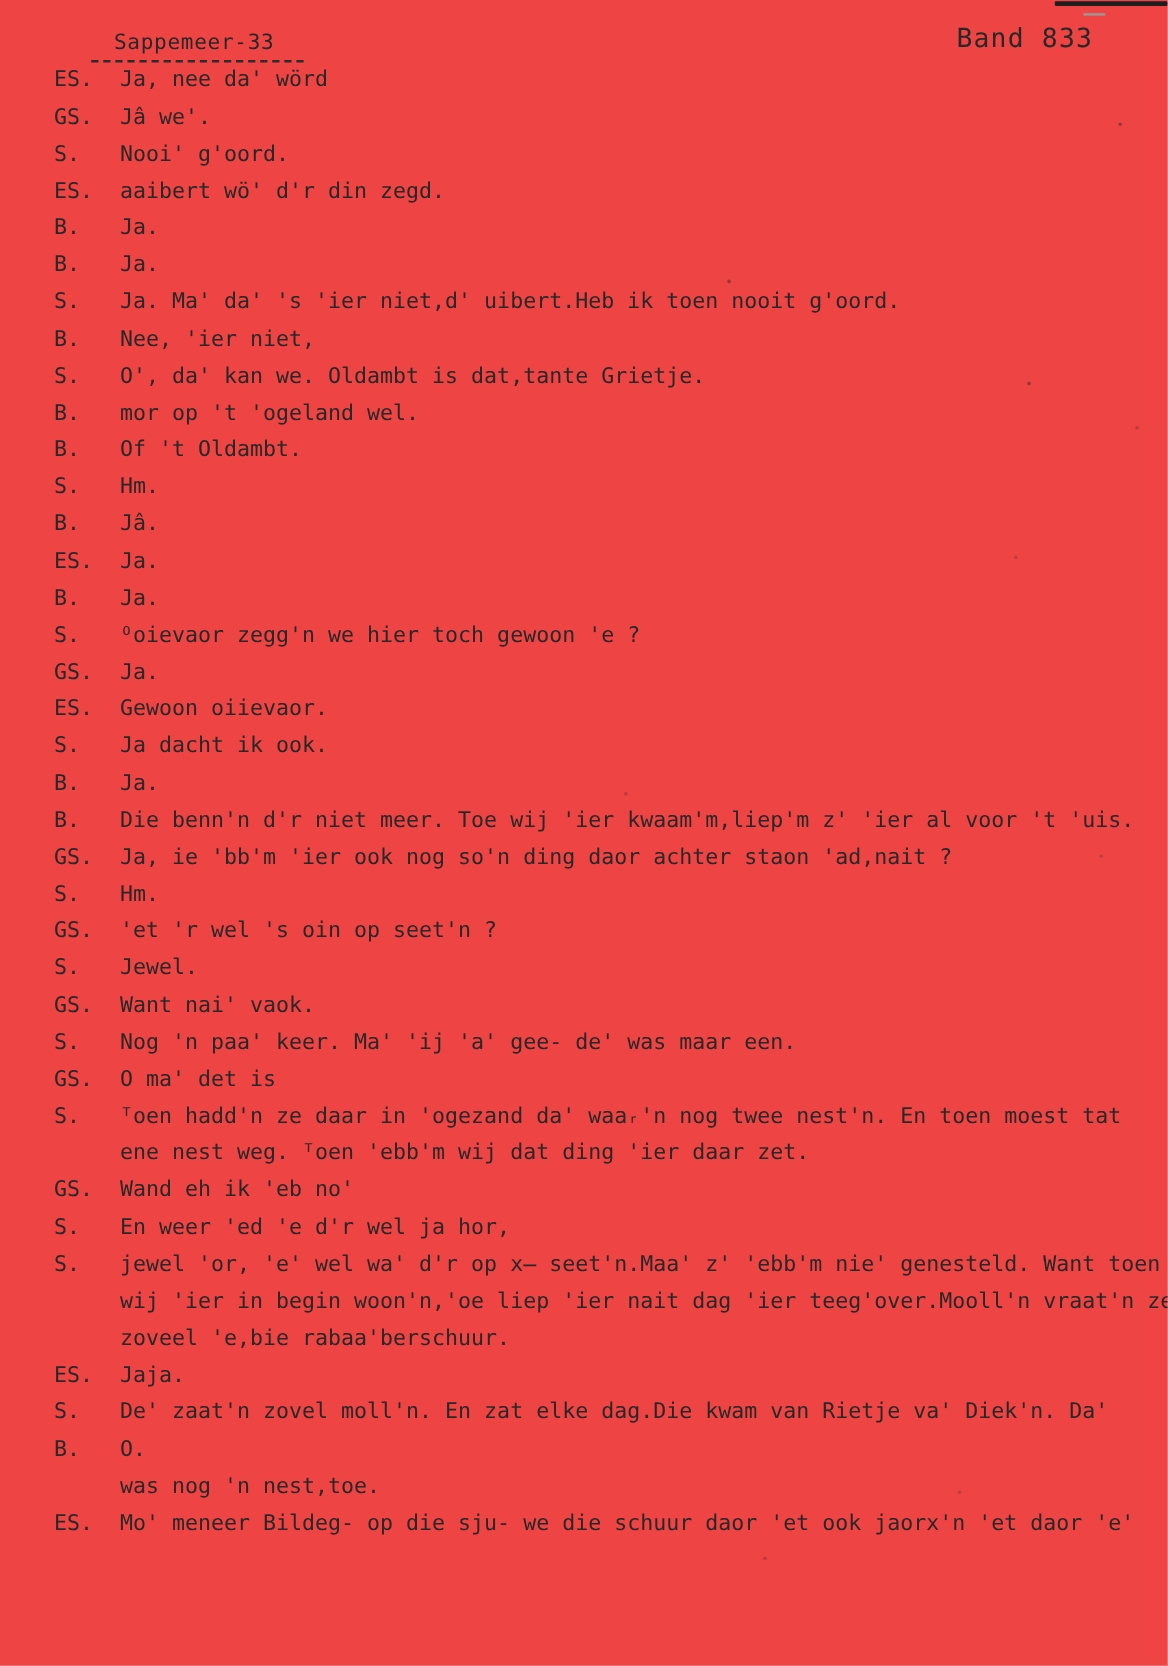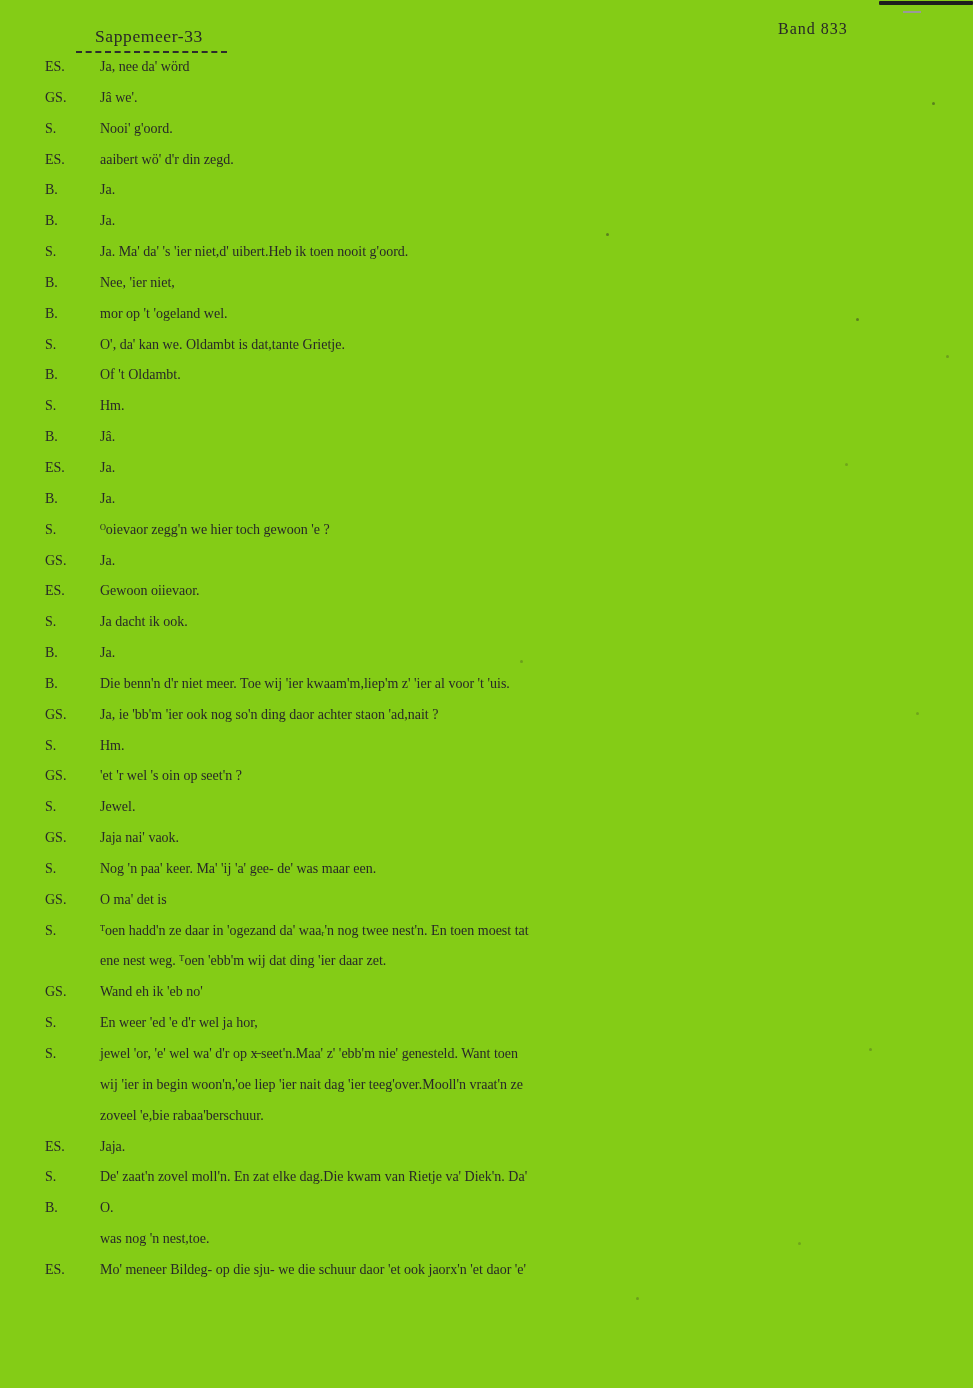--- a/index.html
+++ b/index.html
@@ -4,56 +4,55 @@
 <style>
   html,body{margin:0;padding:0;}
   body{
     width:973px;height:1388px;
     background:#ffffff;
     font-family:"DejaVu Sans Mono","DejaVu Sans","Liberation Mono",monospace;
   }
   .page{
     position:relative;
     width:973px;height:1388px;
-    background:#84cc16;
+    background:#ef4444;
     color:#282828;
     overflow:hidden;
-    font-family:Liberation Serif, serif;
   }
   
   .corner-line{
     position:absolute;left:879px;top:1px;width:94px;height:4px;
     background:#1e1e1e;border-radius:1px;
   }
   .corner-dashes{
     position:absolute;left:903px;top:11px;width:18px;height:2px;
     background:#9a9a9a;
   }
   .title{
     position:absolute;left:76px;top:26px;
     margin:0;
     font-size:17.5px;font-weight:normal;
     letter-spacing:0.6px;
     padding:0 24px 4px 19px;
     border-bottom:2.5px dashed #2c2c2c;
     white-space:pre;
   }
   .band{
-    position:absolute;left:778px;top:20px;
-    font-size:16px;
+    position:absolute;left:797px;top:20px;
+    font-size:22px;
     letter-spacing:1px;
     white-space:pre;
   }
   .lines{
     position:absolute;left:0;top:52px;width:973px;
   }
   .line{
     height:30.85px;line-height:30.85px;
     padding-left:45px;
-    font-size:14px;
+    font-size:18px;
     white-space:pre;
   }
   .speaker{
     display:inline-block;width:55px;
   }
   .speck{
     position:absolute;width:3px;height:3px;border-radius:50%;
     background:rgba(40,40,40,.45);
   }
 </style>
@@ -70,38 +69,38 @@
 
   <main class="lines">
       <div class="line"><span class="speaker">ES.</span><span>Ja, nee da' wörd</span></div>
       <div class="line"><span class="speaker">GS.</span><span>Jâ we'.</span></div>
       <div class="line"><span class="speaker">S.</span><span>Nooi' g'oord.</span></div>
       <div class="line"><span class="speaker">ES.</span><span>aaibert wö' d'r din zegd.</span></div>
       <div class="line"><span class="speaker">B.</span><span>Ja.</span></div>
       <div class="line"><span class="speaker">B.</span><span>Ja.</span></div>
       <div class="line"><span class="speaker">S.</span><span>Ja. Ma' da' 's 'ier niet,d' uibert.Heb ik toen nooit g'oord.</span></div>
       <div class="line"><span class="speaker">B.</span><span>Nee, 'ier niet,</span></div>
+      <div class="line"><span class="speaker">S.</span><span>O', da' kan we. Oldambt is dat,tante Grietje.</span></div>
       <div class="line"><span class="speaker">B.</span><span>mor op 't 'ogeland wel.</span></div>
-      <div class="line"><span class="speaker">S.</span><span>O', da' kan we. Oldambt is dat,tante Grietje.</span></div>
       <div class="line"><span class="speaker">B.</span><span>Of 't Oldambt.</span></div>
       <div class="line"><span class="speaker">S.</span><span>Hm.</span></div>
       <div class="line"><span class="speaker">B.</span><span>Jâ.</span></div>
       <div class="line"><span class="speaker">ES.</span><span>Ja.</span></div>
       <div class="line"><span class="speaker">B.</span><span>Ja.</span></div>
       <div class="line"><span class="speaker">S.</span><span>ᴼoievaor zegg'n we hier toch gewoon 'e ?</span></div>
       <div class="line"><span class="speaker">GS.</span><span>Ja.</span></div>
       <div class="line"><span class="speaker">ES.</span><span>Gewoon oiievaor.</span></div>
       <div class="line"><span class="speaker">S.</span><span>Ja dacht ik ook.</span></div>
       <div class="line"><span class="speaker">B.</span><span>Ja.</span></div>
       <div class="line"><span class="speaker">B.</span><span>Die benn'n d'r niet meer. Toe wij 'ier kwaam'm,liep'm z' 'ier al voor 't 'uis.</span></div>
       <div class="line"><span class="speaker">GS.</span><span>Ja, ie 'bb'm 'ier ook nog so'n ding daor achter staon 'ad,nait ?</span></div>
       <div class="line"><span class="speaker">S.</span><span>Hm.</span></div>
       <div class="line"><span class="speaker">GS.</span><span>'et 'r wel 's oin op seet'n ?</span></div>
       <div class="line"><span class="speaker">S.</span><span>Jewel.</span></div>
-      <div class="line"><span class="speaker">GS.</span><span>Jaja nai' vaok.</span></div>
+      <div class="line"><span class="speaker">GS.</span><span>Want nai' vaok.</span></div>
       <div class="line"><span class="speaker">S.</span><span>Nog 'n paa' keer. Ma' 'ij 'a' gee- de' was maar een.</span></div>
       <div class="line"><span class="speaker">GS.</span><span>O ma' det is</span></div>
       <div class="line"><span class="speaker">S.</span><span>ᵀoen hadd'n ze daar in 'ogezand da' waaᵣ'n nog twee nest'n. En toen moest tat</span></div>
       <div class="line"><span class="speaker"></span><span>ene nest weg. ᵀoen 'ebb'm wij dat ding 'ier daar zet.</span></div>
       <div class="line"><span class="speaker">GS.</span><span>Wand eh ik 'eb no'</span></div>
       <div class="line"><span class="speaker">S.</span><span>En weer 'ed 'e d'r wel ja hor,</span></div>
       <div class="line"><span class="speaker">S.</span><span>jewel 'or, 'e' wel wa' d'r op x̶ seet'n.Maa' z' 'ebb'm nie' genesteld. Want toen</span></div>
       <div class="line"><span class="speaker"></span><span>wij 'ier in begin woon'n,'oe liep 'ier nait dag 'ier teeg'over.Mooll'n vraat'n ze</span></div>
       <div class="line"><span class="speaker"></span><span>zoveel 'e,bie rabaa'berschuur.</span></div>
       <div class="line"><span class="speaker">ES.</span><span>Jaja.</span></div>

